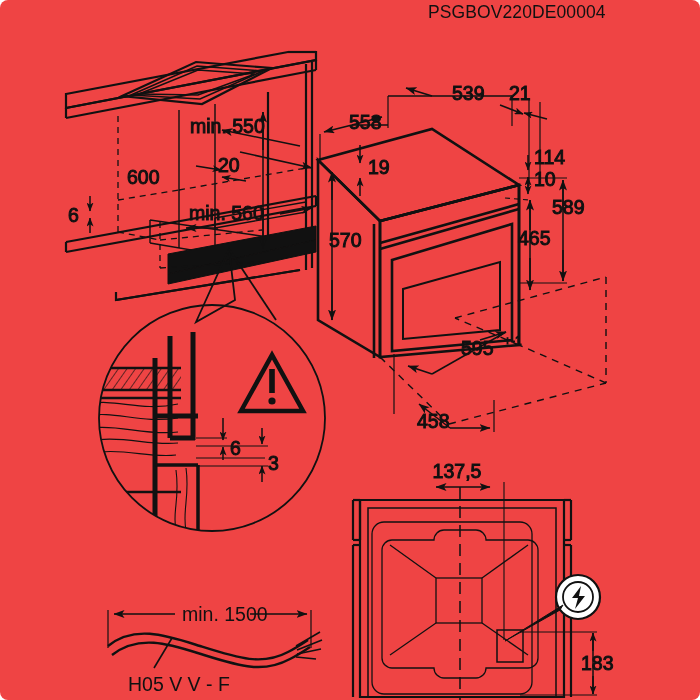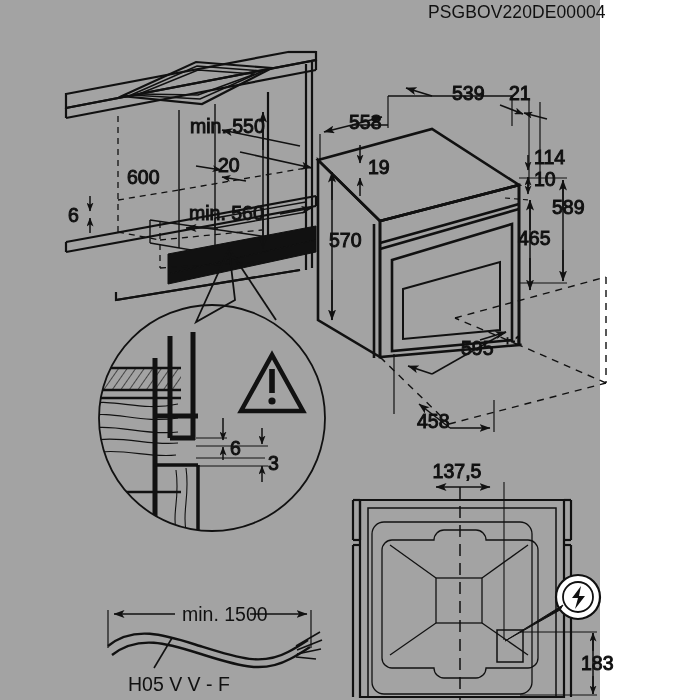--- a/index.html
+++ b/index.html
@@ -2,21 +2,21 @@
 <html><head>
 <meta charset="utf-8">
 <title>PSGBOV220DE00004</title>
 <style>
   html,body{margin:0;padding:0;background:#ffffff;}
   body{
     width:700px;height:700px;overflow:hidden;
     font-family:"Liberation Sans","DejaVu Sans",sans-serif;
     color:#1a1a1a;
   }
-  #sheet{position:relative;width:600px;height:700px;background:#a3a3a3;}
+  #sheet{position:relative;width:700px;height:700px;background:#ef4444;border-radius:8px;}
   #drawing{position:absolute;left:0;top:0;width:700px;height:700px;}
   .docnum{
     position:absolute;left:428px;top:2px;
     font-size:17.5px;letter-spacing:.1px;color:#111;white-space:nowrap;
   }
   text{font-family:"Liberation Sans","DejaVu Sans",sans-serif;fill:#111;}
 </style>
 </head>
 <body>
 

